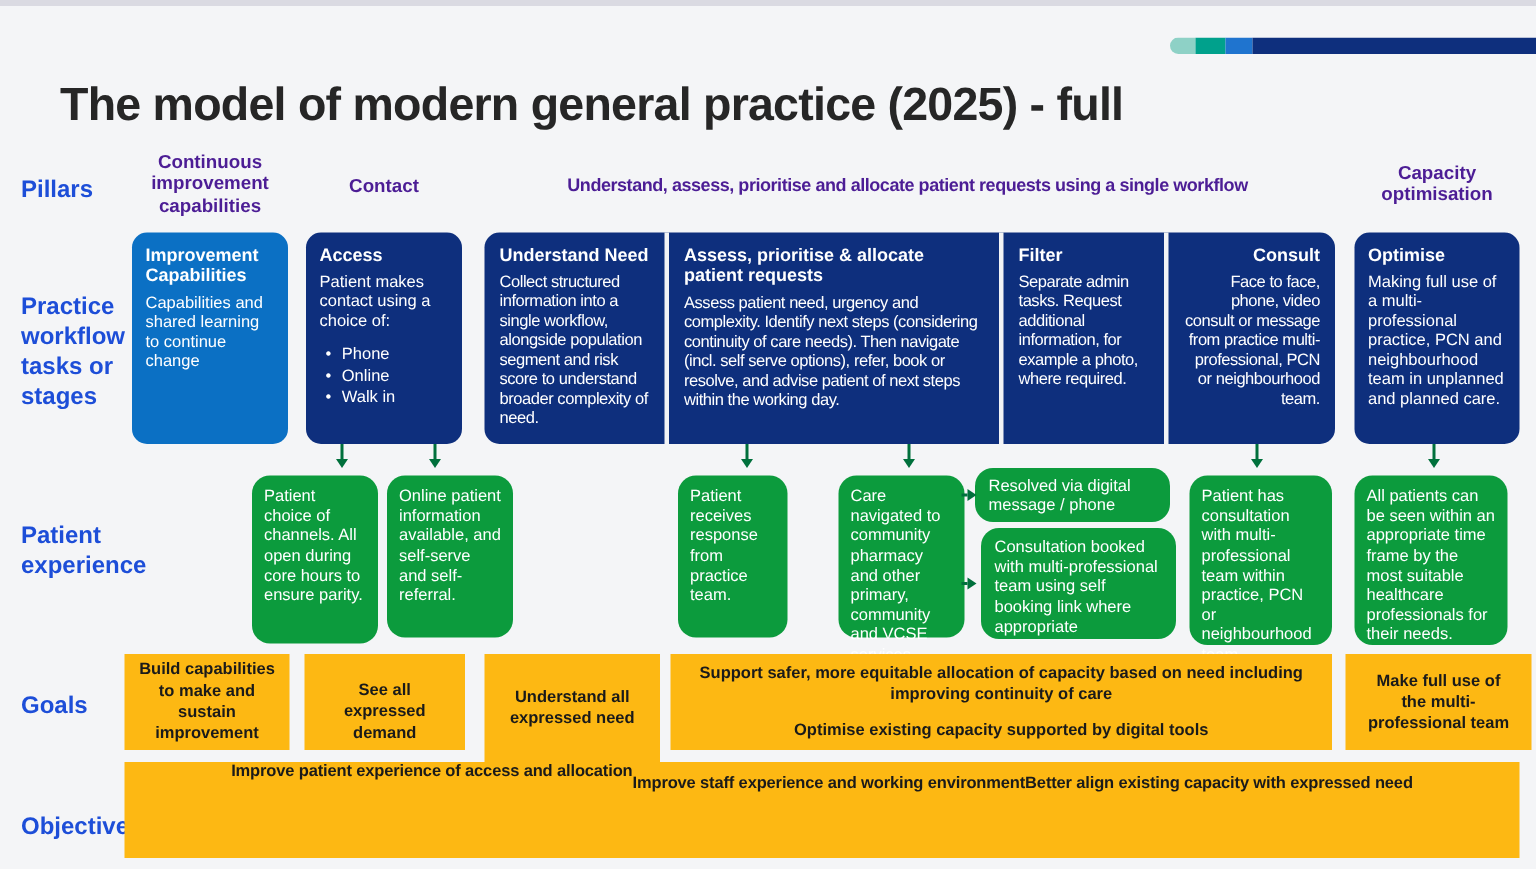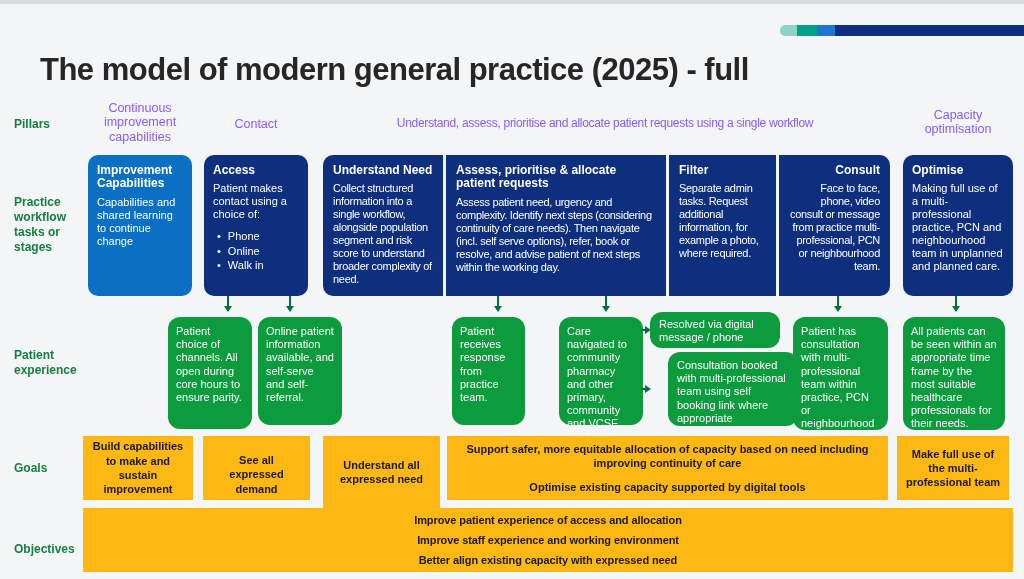--- a/index.html
+++ b/index.html
@@ -13,23 +13,23 @@
   
   .top-strip{left:0;top:0;width:1024px;height:4px;background:#dadae2;}
   .brand-bar{left:780px;top:25px;width:244px;height:11px;display:flex;border-radius:6px 0 0 6px;overflow:hidden;}
   .brand-bar .seg1{width:17px;background:#8ed1c6;}
   .brand-bar .seg2{width:20px;background:#00a18c;}
   .brand-bar .seg3{width:18px;background:#1f74cf;}
   .brand-bar .seg4{flex:1;background:#0e2f7d;}
   
   .page-title{left:40px;top:52px;width:940px;font-size:31px;font-weight:bold;color:#262626;letter-spacing:-0.5px;}
   
-  .row-label{color:#15803d;font-size:12px;font-weight:bold;line-height:1.25;}
+  .row-label{color:#1d4ed8;font-size:16px;font-weight:bold;line-height:1.25;}
   
-  .pillar{color:#8b5cf6;font-size:12.5px;font-weight:normal;text-align:center;line-height:1.15;}
+  .pillar{color:#4c1d95;font-size:12.5px;font-weight:bold;text-align:center;line-height:1.15;}
   .pillar.condensed{font-size:12px;letter-spacing:-0.3px;}
   
   .wf-box{border-radius:10px;color:#fff;padding:9px 9px;box-sizing:border-box;}
   .wf-box.blue{background:#0b70c4;}
   .wf-box.navy{background:#0e2f7d;}
   .wf-title{font-size:12px;font-weight:bold;line-height:1.12;margin-bottom:5px;}
   .wf-body{font-size:11px;line-height:1.18;}
   .bigbar{left:323px;top:155px;width:567px;height:141px;background:#0e2f7d;border-radius:10px;display:flex;color:#fff;}
   .bigbar .sect{box-sizing:border-box;padding:9px 10px;}
   .bigbar .sect + .sect{border-left:3px solid #f2f3f5;}
@@ -40,21 +40,21 @@
   
   .arrow-down{width:2px;background:#00703c;}
   .arrow-down::after{content:"";position:absolute;left:-3px;bottom:-5px;border-left:4px solid transparent;border-right:4px solid transparent;border-top:6px solid #00703c;}
   .arrow-right{height:2px;background:#00703c;}
   .arrow-right::after{content:"";position:absolute;right:-6px;top:-3px;border-top:4px solid transparent;border-bottom:4px solid transparent;border-left:6px solid #00703c;}
   
   .exp-box{background:#0c9b3d;border-radius:12px;color:#fff;font-size:11px;line-height:1.2;padding:8px 8px;box-sizing:border-box;}
   
   .goal-box{background:#fdb813;color:#1a1a1a;font-size:11px;font-weight:bold;text-align:center;display:flex;flex-direction:column;justify-content:center;align-items:center;box-sizing:border-box;padding:4px 8px;line-height:1.3;}
   .goal-box .line + .line{margin-top:9px;}
-  .obj-box{background:#fdb813;color:#1a1a1a;font-size:11px;font-weight:bold;text-align:center;display:flex;flex-direction:column;justify-content:center;box-sizing:border-box;letter-spacing:-0.1px;}
+  .obj-box{background:#fdb813;color:#1a1a1a;font-size:11px;font-weight:bold;text-align:center;display:flex;flex-direction:row;justify-content:center;box-sizing:border-box;letter-spacing:-0.1px;}
   .obj-box .line + .line{margin-top:8px;}
 </style>
 </head>
 <body>
 
 <div class="abs top-strip"></div>
 <div class="abs brand-bar">
   <div class="seg1"></div>
   <div class="seg2"></div>
   <div class="seg3"></div>
@@ -118,41 +118,41 @@
 <div class="abs arrow-down" style="left:497px;top:296px;height:11px;"></div>
 <div class="abs arrow-down" style="left:605px;top:296px;height:11px;"></div>
 <div class="abs arrow-down" style="left:837px;top:296px;height:11px;"></div>
 <div class="abs arrow-down" style="left:955px;top:296px;height:11px;"></div>
 
 <div class="abs exp-box" style="left:168px;top:317px;width:84px;height:112px;">Patient choice of channels. All open during core hours to ensure parity.</div>
 <div class="abs exp-box" style="left:258px;top:317px;width:84px;height:108px;">Online patient information available, and self-serve and self-referral.</div>
 <div class="abs exp-box" style="left:452px;top:317px;width:73px;height:108px;">Patient receives response from practice team.</div>
 <div class="abs exp-box" style="left:559px;top:317px;width:84px;height:108px;">Care navigated to community pharmacy and other primary, community and VCSE services.</div>
 <div class="abs exp-box" style="left:650px;top:312px;width:130px;height:36px;padding:6px 9px;">Resolved via digital message / phone</div>
-<div class="abs exp-box" style="left:668px;top:352px;width:130px;height:74px;padding:7px 9px;">Consultation booked with multi-professional team using self booking link where appropriate</div>
+<div class="abs exp-box" style="left:654px;top:352px;width:130px;height:74px;padding:7px 9px;">Consultation booked with multi-professional team using self booking link where appropriate</div>
 <div class="abs exp-box" style="left:793px;top:317px;width:95px;height:113px;">Patient has consultation with multi-professional team within practice, PCN or neighbourhood team</div>
 <div class="abs exp-box" style="left:903px;top:317px;width:102px;height:113px;">All patients can be seen within an appropriate time frame by the most suitable healthcare professionals for their needs.</div>
 
 <div class="abs arrow-right" style="left:641px;top:329px;width:4px;"></div>
 <div class="abs arrow-right" style="left:641px;top:388px;width:4px;"></div>
 
 <div class="abs goal-box" style="left:83px;top:436px;width:110px;height:64px;">
   <div class="line">Build capabilities to make and sustain improvement</div>
 </div>
 <div class="abs goal-box" style="left:203px;top:436px;width:107px;height:64px;justify-content:flex-end;">
   <div class="line" style="width:80px;">See all expressed demand</div>
 </div>
 <div class="abs goal-box" style="left:323px;top:436px;width:117px;height:72px;">
   <div class="line">Understand all expressed need</div>
 </div>
 <div class="abs goal-box" style="left:447px;top:436px;width:441px;height:64px;">
   <div class="line">Support safer, more equitable allocation of capacity based on need including improving continuity of care</div>
   <div class="line">Optimise existing capacity supported by digital tools</div>
 </div>
-<div class="abs goal-box" style="left:897px;top:436px;width:112px;height:64px;">
+<div class="abs goal-box" style="left:897px;top:436px;width:124px;height:64px;">
   <div class="line" style="width:95px;">Make full use of the multi-professional team</div>
 </div>
 
 <div class="abs obj-box" style="left:83px;top:508px;width:930px;height:64px;">
   <div class="line">Improve patient experience of access and allocation</div>
   <div class="line">Improve staff experience and working environment</div>
   <div class="line">Better align existing capacity with expressed need</div>
 </div>
 
 </body></html>

